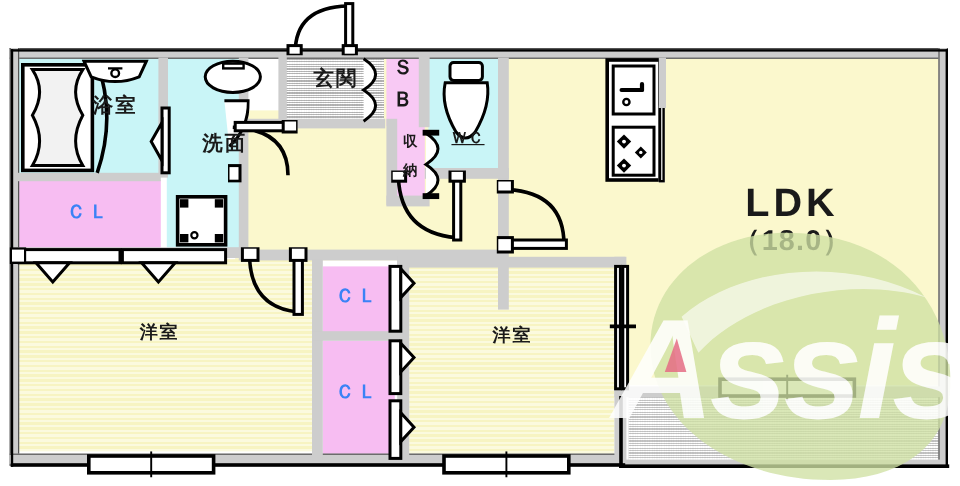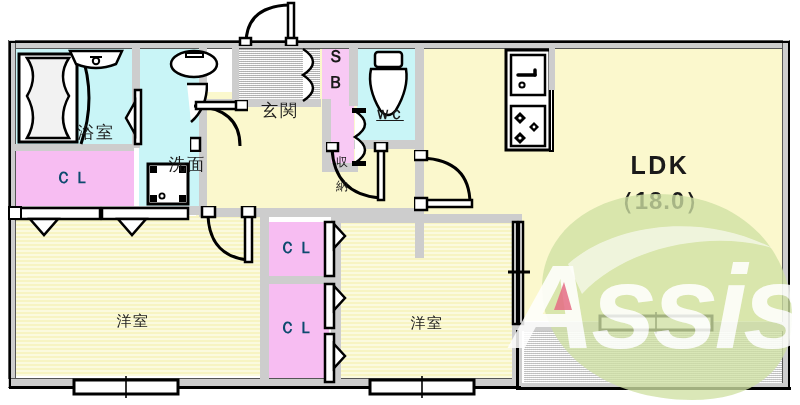--- a/index.html
+++ b/index.html
@@ -24,29 +24,29 @@
   .fill-genkan{background:
       repeating-linear-gradient(0deg,rgba(255,255,255,.92) 0 1px,rgba(175,175,175,.92) 1px 2px),
       repeating-linear-gradient(90deg,rgba(255,255,255,.92) 0 1px,rgba(175,175,175,.92) 1px 2px),
       #e8e8e8;}
   .wall-thin{background:#cdcdcd;}
   .blk{background:#000000;}
 
   
   .lbl{position:absolute;color:#1a1a1a;white-space:nowrap;
        letter-spacing:.06em;line-height:1.05;text-align:center;}
-  .lbl-jp{font-family:"DejaVu Sans","Liberation Sans",sans-serif;font-weight:400;margin-top:44px;}
+  .lbl-jp{font-family:"DejaVu Sans","Liberation Sans",sans-serif;font-weight:700;}
   .lbl-lat{font-family:"Liberation Sans","DejaVu Sans",sans-serif;font-weight:700;}
 
-  .l-ldk{font-size:25px;letter-spacing:.10em;}
+  .l-ldk{font-size:33px;letter-spacing:.10em;}
   .l-ldk2{font-size:24px;letter-spacing:.04em;}
   .l-room{font-size:15px;letter-spacing:.10em;}
   .l-room2{font-size:21px;letter-spacing:.02em;}
   .l-mid{font-size:17px;letter-spacing:.10em;}
-  .l-cl{font-size:16px;letter-spacing:.16em;color:#0c4a6e;}
+  .l-cl{font-size:16px;letter-spacing:.16em;color:#3b82f6;}
   .l-sb{font-size:17px;letter-spacing:.02em;}
   .l-sn{font-size:12px;letter-spacing:.02em;line-height:1.12;}
   .l-wc{font-size:13px;letter-spacing:.06em;text-decoration:underline;}
   .l-bal{font-size:19px;letter-spacing:.10em;}
 
   
   .fx{position:absolute;}
   .fx svg{display:block;}
 
   

